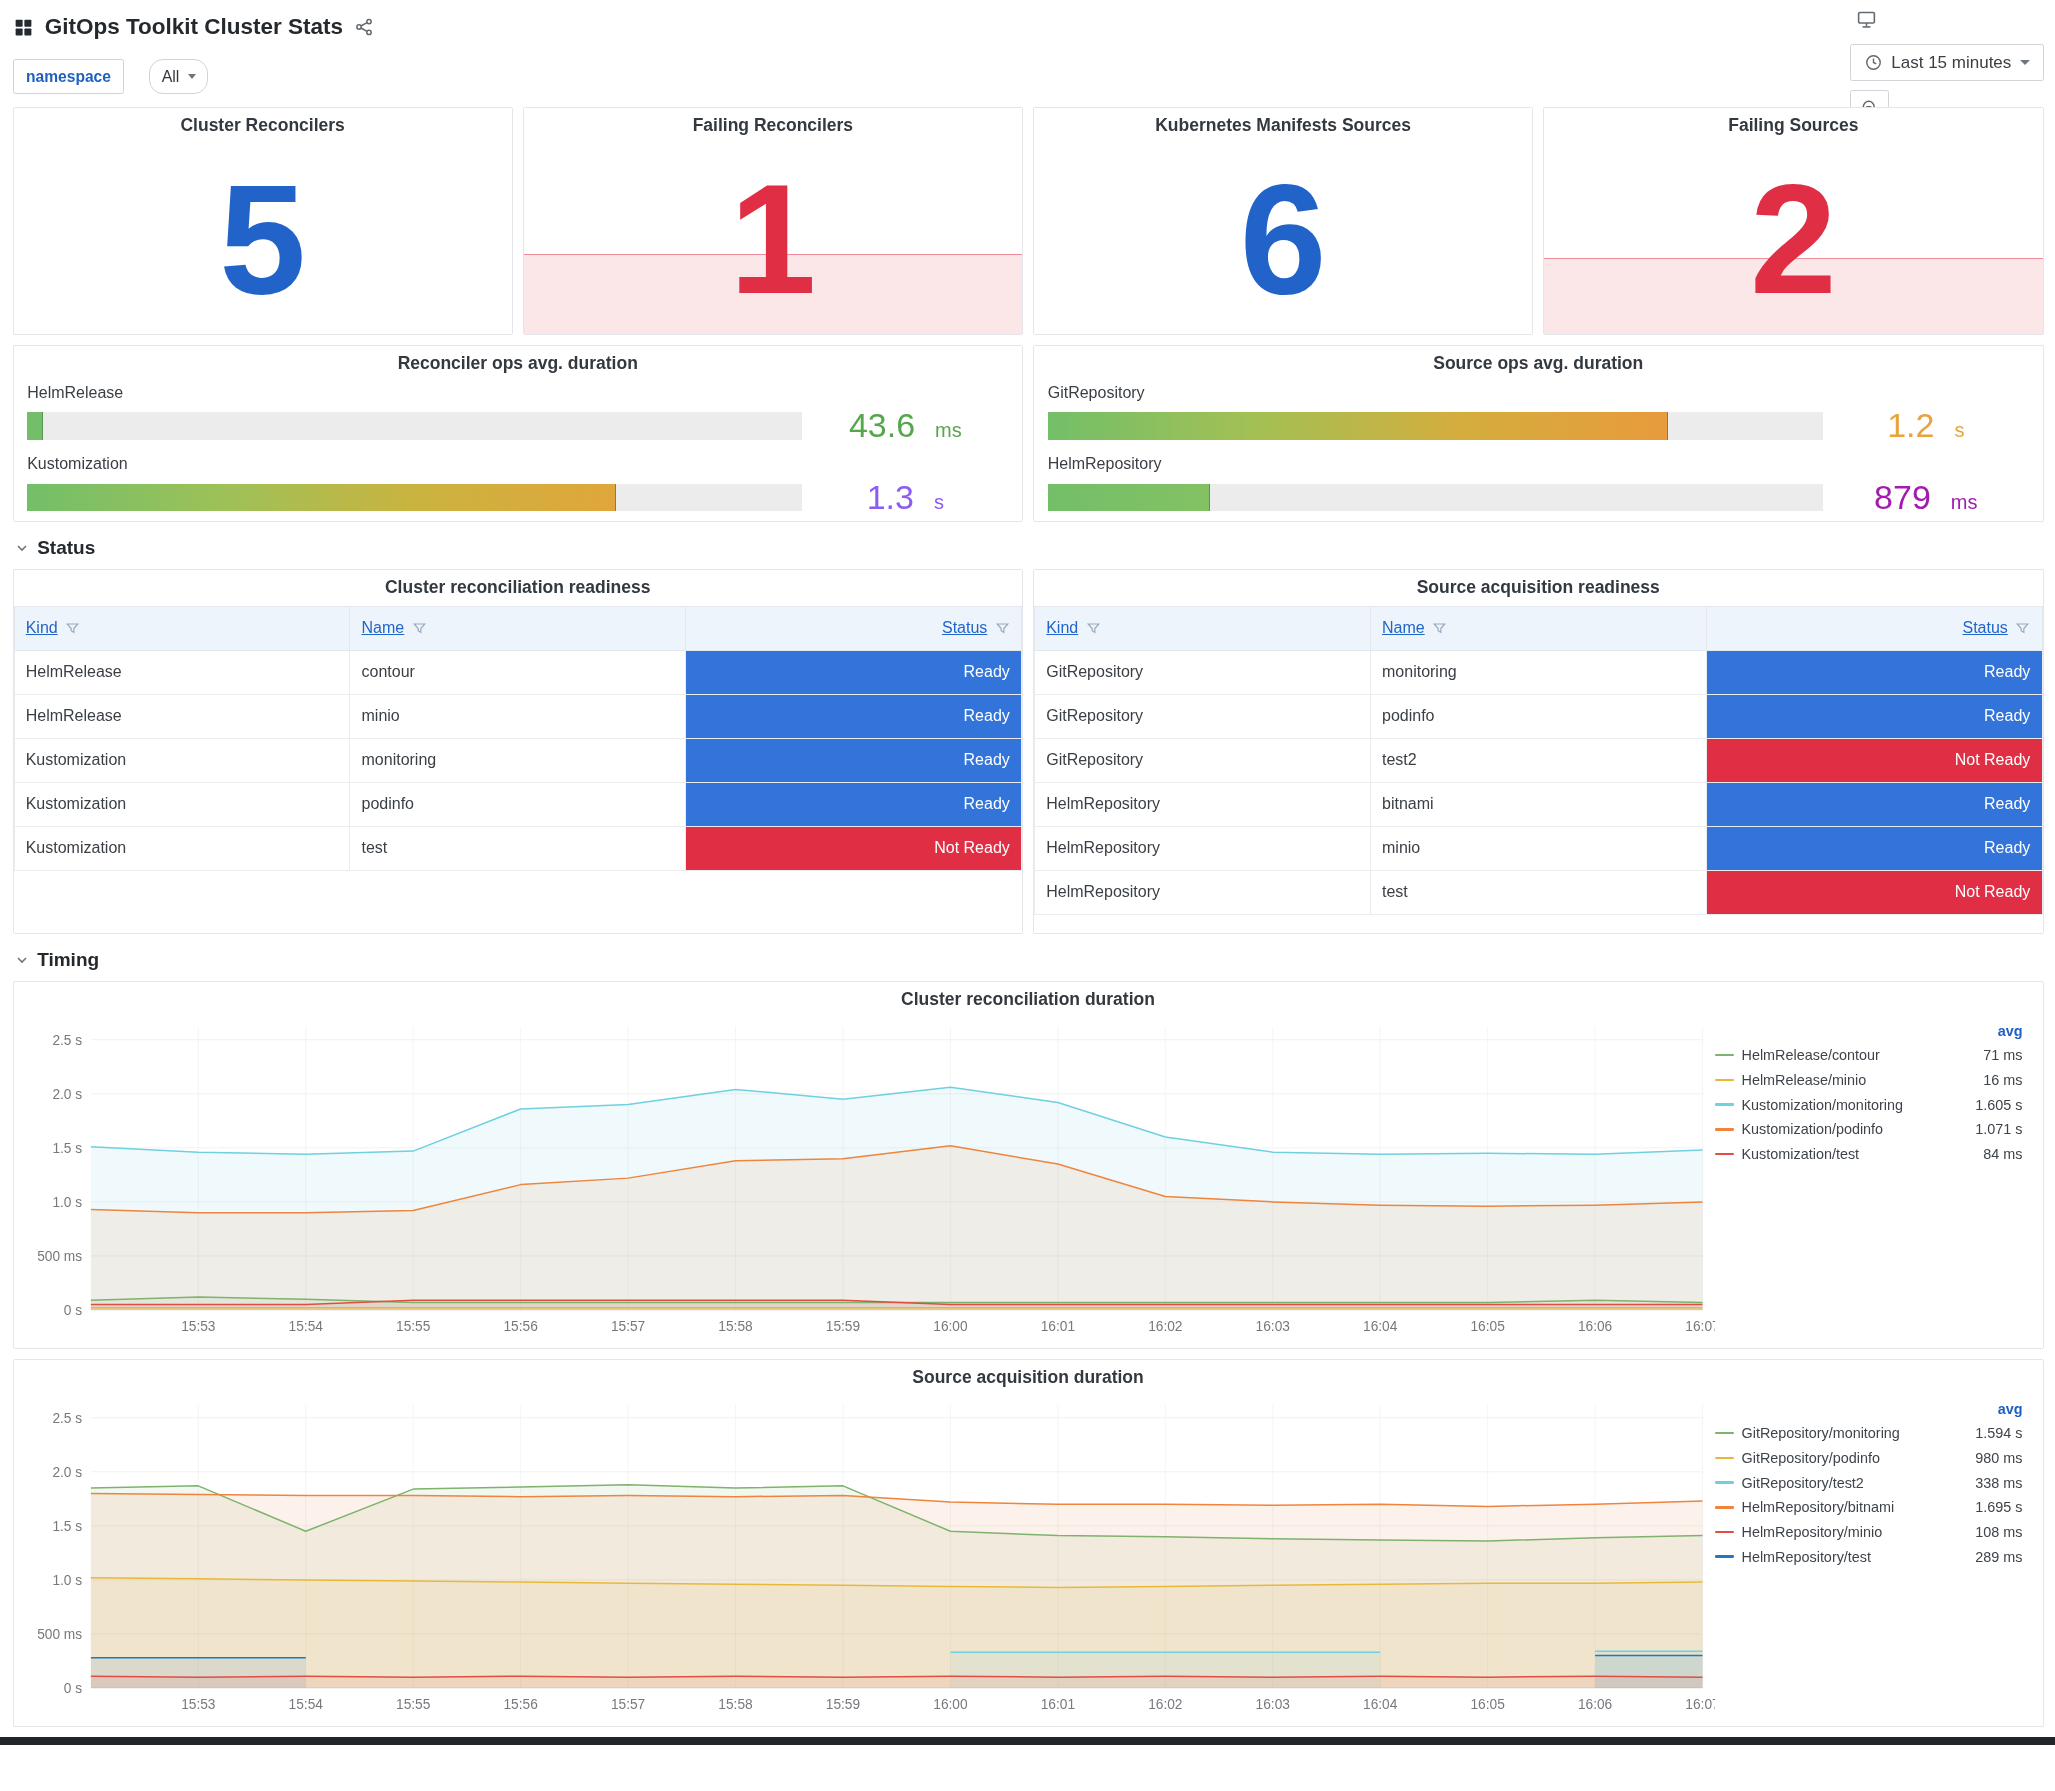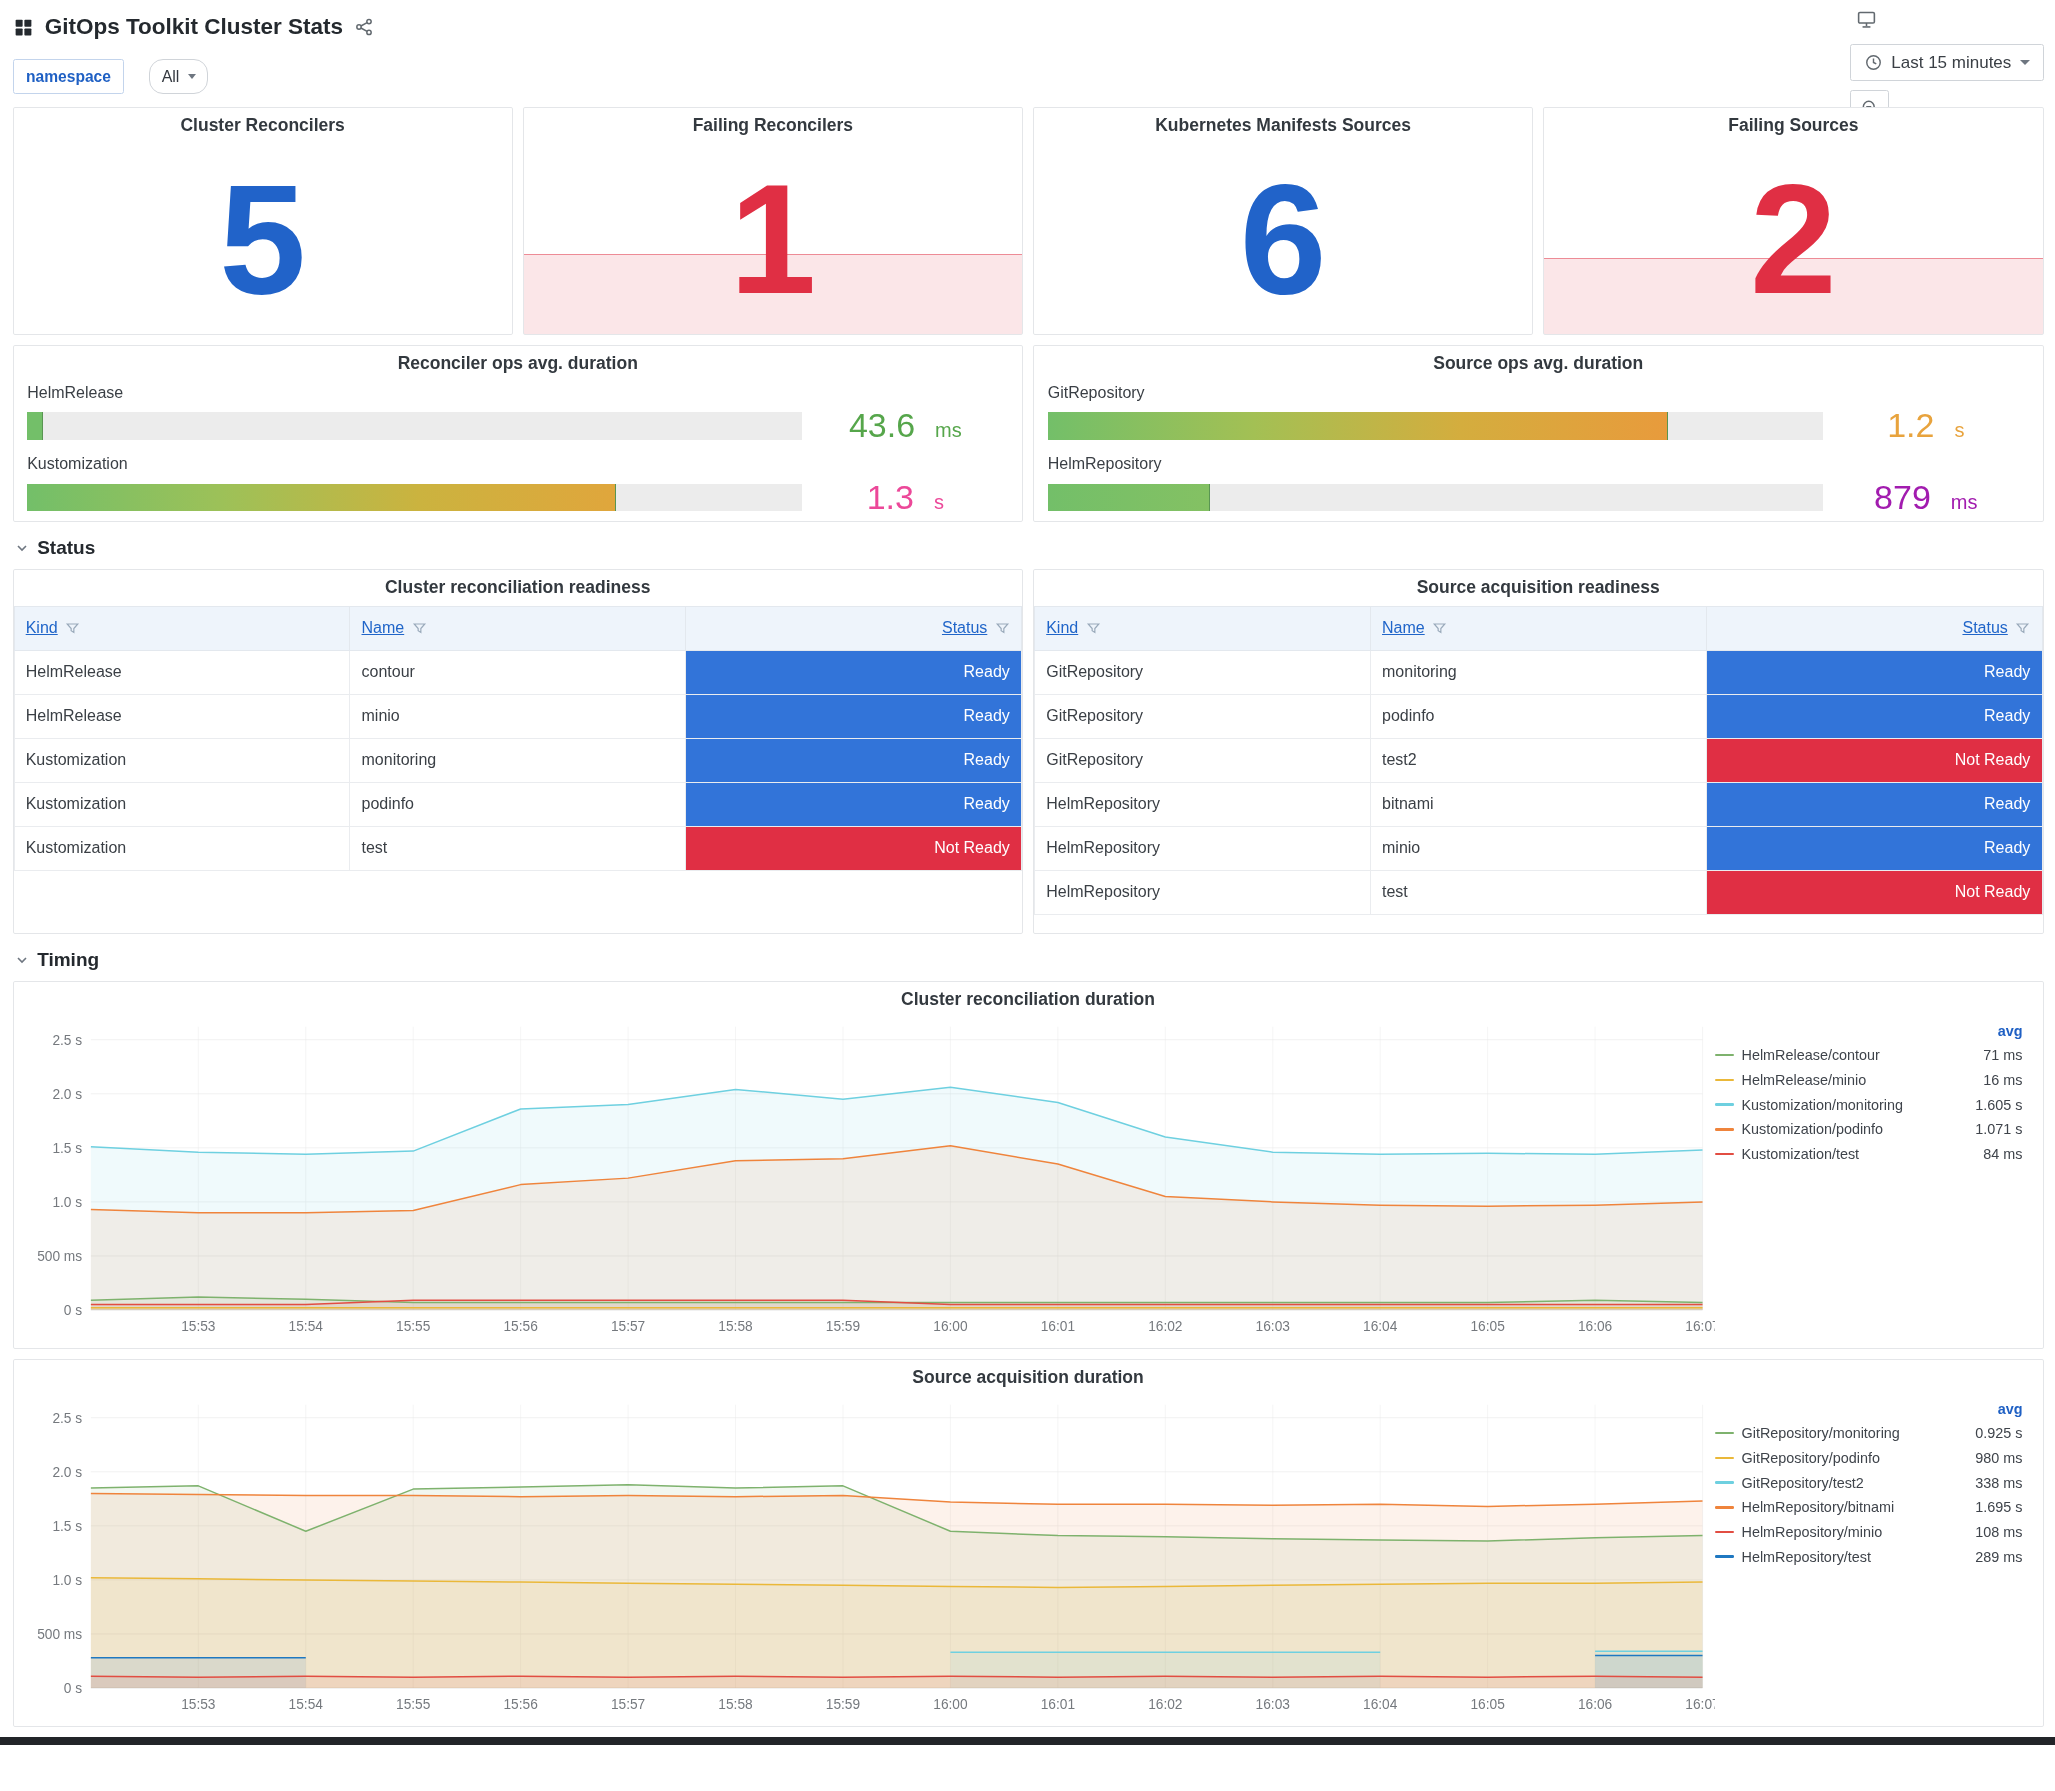--- a/index.html
+++ b/index.html
@@ -222,21 +222,21 @@
               </div>
               <div class="gauge-value" style="color: rgb(86, 166, 75);"><span>43.6</span><span class="gauge-unit">ms</span></div>
             </div>
           </div>
           <div class="gauge-row">
             <div class="gauge-label">Kustomization</div>
             <div class="gauge-line">
               <div class="gauge-track">
                 <div class="gauge-fill" style="width: 76%; background: linear-gradient(90deg, rgb(115, 191, 105), rgb(157, 193, 88), rgb(203, 179, 63), rgb(224, 166, 60));"></div>
               </div>
-              <div class="gauge-value" style="color: #ec4899;"><span>1.3</span><span class="gauge-unit">s</span></div>
+              <div class="gauge-value" style="color: #8b5cf6;"><span>1.3</span><span class="gauge-unit">s</span></div>
             </div>
           </div>
         </div>
       </div>
       <div class="panel gauge-panel">
         <div class="panel-title">Source ops avg. duration</div>
         <div class="gauge-rows">
           <div class="gauge-row">
             <div class="gauge-label">GitRepository</div>
             <div class="gauge-line">
@@ -571,21 +571,21 @@
           <polyline points="2522.7999999999997,409.08396946564886 2695,409.08396946564886" fill="none" stroke="#6ED0E0" stroke-width="2.4" stroke-linejoin="round"></polyline>
           <polyline points="112,419.4809160305344 284.2,419.4809160305344 456.4,419.4809160305344" fill="none" stroke="#1F78C1" stroke-width="2.4" stroke-linejoin="round"></polyline>
           <polyline points="2522.7999999999997,416.01526717557255 2695,416.01526717557255" fill="none" stroke="#1F78C1" stroke-width="2.4" stroke-linejoin="round"></polyline>
           <polyline points="112,448.9389312977099 284.2,450.67175572519085 456.4,448.9389312977099 628.5999999999999,450.67175572519085 800.8,448.9389312977099 973,450.67175572519085 1145.1999999999998,448.9389312977099 1317.3999999999999,450.67175572519085 1489.6,448.9389312977099 1661.8,450.67175572519085 1834,448.9389312977099 2006.1999999999998,450.67175572519085 2178.3999999999996,448.9389312977099 2350.6,450.67175572519085 2522.7999999999997,448.9389312977099 2695,450.67175572519085" fill="none" stroke="#E24D42" stroke-width="2.4" stroke-linejoin="round"></polyline>
         </svg>
       <div class="legend" id="legend-1">
           <div class="legend-header">avg</div>
           <div class="legend-item">
             <span class="legend-dash" style="background: rgb(126, 178, 109);"></span>
             <span>GitRepository/monitoring</span>
-            <span class="legend-value">0.925 s</span>
+            <span class="legend-value">1.594 s</span>
           </div>
           <div class="legend-item">
             <span class="legend-dash" style="background: rgb(234, 184, 57);"></span>
             <span>GitRepository/podinfo</span>
             <span class="legend-value">980 ms</span>
           </div>
           <div class="legend-item">
             <span class="legend-dash" style="background: rgb(110, 208, 224);"></span>
             <span>GitRepository/test2</span>
             <span class="legend-value">338 ms</span>

